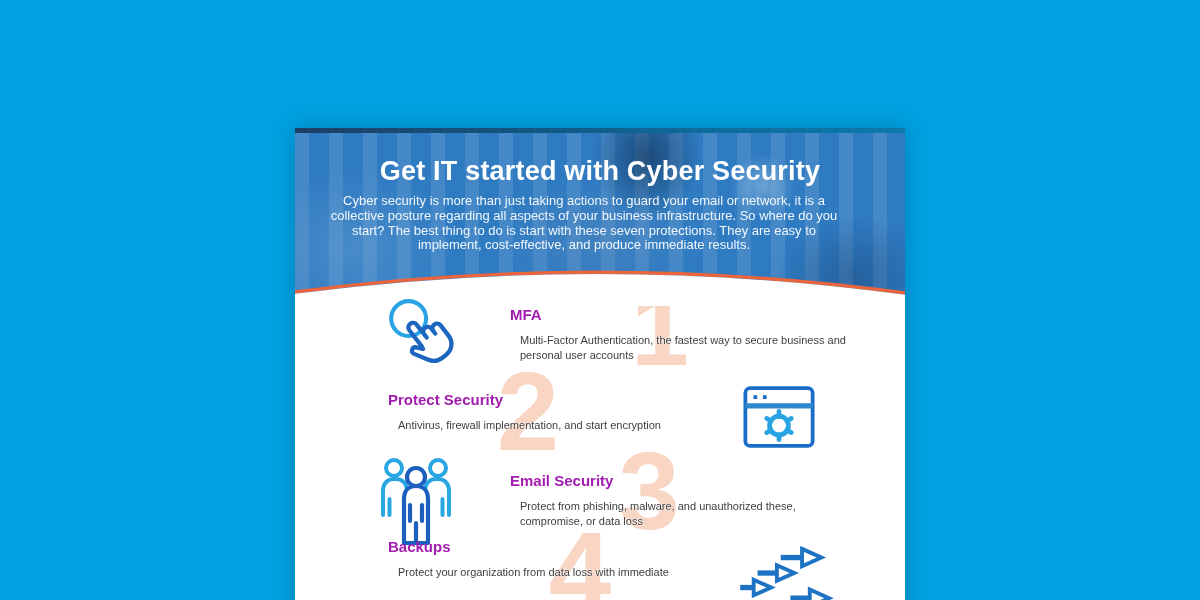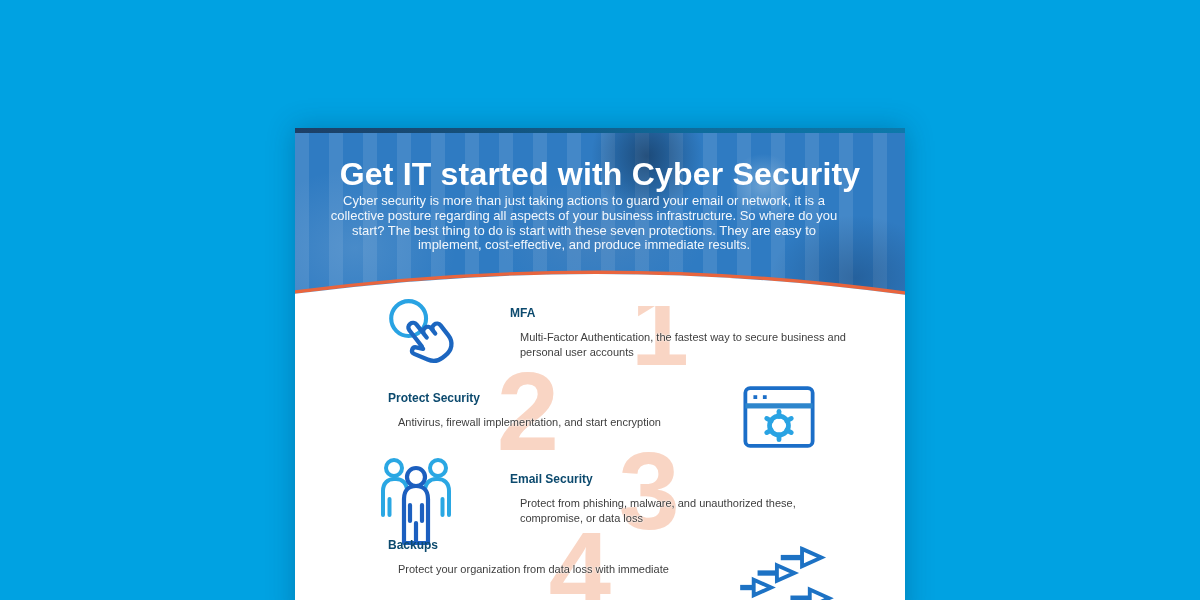--- a/index.html
+++ b/index.html
@@ -25,35 +25,35 @@
       repeating-linear-gradient(90deg, rgba(255,255,255,.10) 0 14px, rgba(255,255,255,0) 14px 34px),
       linear-gradient(#2F7BC2,#2F7BC2);
     overflow:hidden;
   }
   .doc-header .topstrip{
     position:absolute;left:0;top:0;width:610px;height:5px;
     background:linear-gradient(90deg,#1d3f66,#13537e,#0e6c9c,#0c79ab);
   }
   .hd-title{
     position:absolute;left:0;top:28px;width:610px;
-    text-align:center;color:#ffffff;font-size:32px;font-weight:bold;
+    text-align:center;color:#ffffff;font-size:27px;font-weight:bold;
     letter-spacing:.2px;
   }
   .hd-intro{
     position:absolute;left:33px;top:66px;width:512px;
     text-align:center;color:#f2f7fc;font-size:13px;line-height:14.8px;
   }
   .curve{position:absolute;left:0;top:132px;width:610px;height:46px;z-index:2;}
   
   .sec-num{
     position:absolute;z-index:1;text-align:center;line-height:1;
     color:#F9D5C4;font-weight:700;
   }
   .sec-text{position:absolute;z-index:3;}
-  .sec-title{color:#0c4a6e;font-size:12px;font-weight:bold;margin:0 0 7px 0;}
+  .sec-title{color:#a21caf;font-size:15px;font-weight:bold;margin:0 0 7px 0;}
   .sec-desc{
     color:#3E3E3E;font-size:11px;line-height:14.6px;margin:10px;
     text-shadow:0 0 2px #fff,0 0 2px #fff;
   }
   .sec-icon{position:absolute;z-index:2;}
   
   .icon-tap{left:88px;top:167px;}
   .num-1{left:328px;top:149px;width:74px;font-size:104px;}
   .text-1{left:215px;top:178px;width:388px;}
   .text-1 .sec-desc{max-width:378px;}

